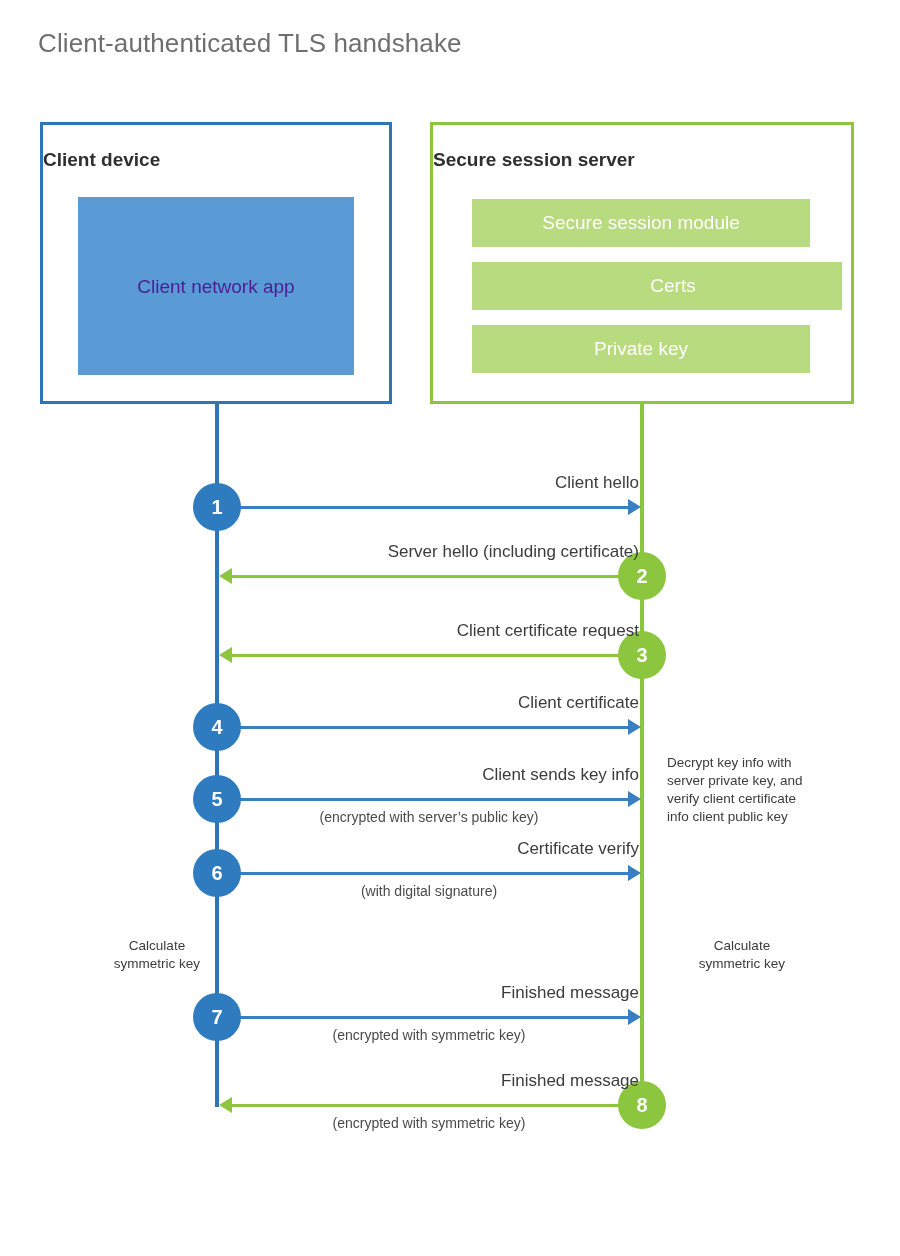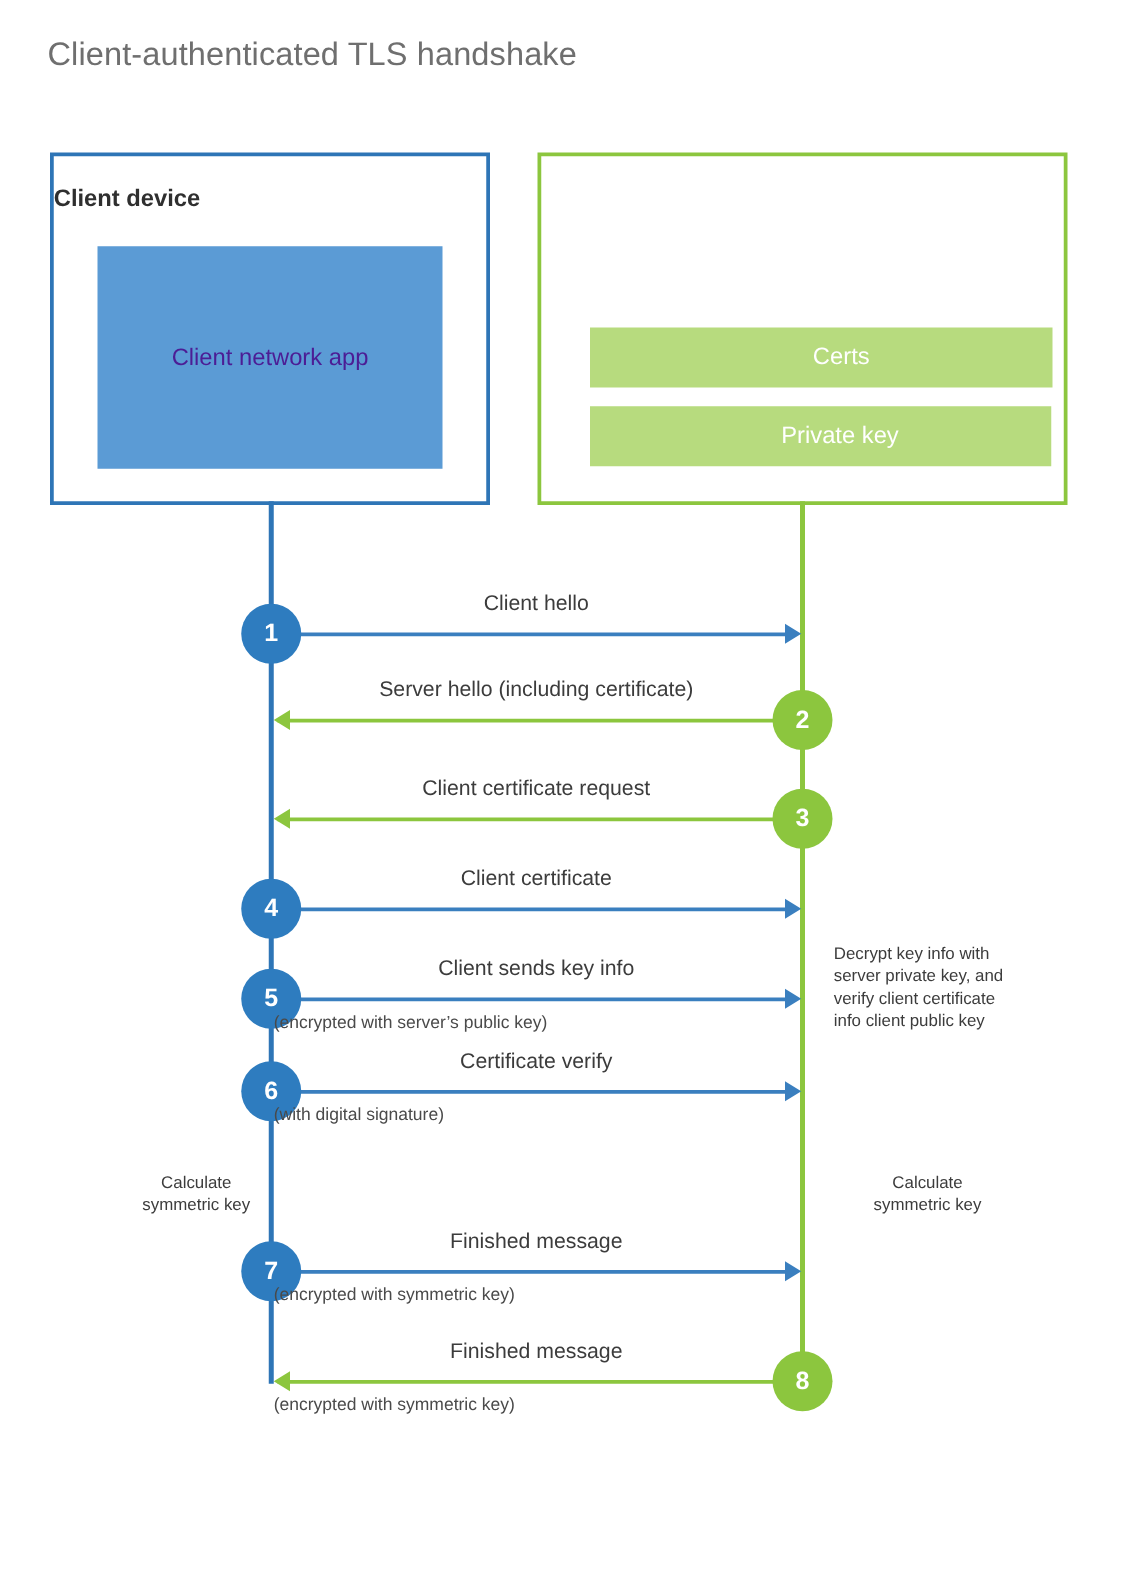--- a/index.html
+++ b/index.html
@@ -83,21 +83,21 @@
     height: 48px;
     background: #b7db7e;
     color: #ffffff;
     font-size: 19px;
     display: flex;
     align-items: center;
     justify-content: center;
   }
   .server-block.b0 { top: 74px; }
   .server-block.b1 { top: 137px; padding-left: 32px; }
-  .server-block.b2 { top: 200px; padding-left: 31px; }
+  .server-block.b2 { top: 200px; }
 
   
   .lifeline {
     position: absolute;
     width: 4px;
   }
   #client-lifeline {
     left: 215px;
     top: 401px;
     height: 706px;
@@ -157,30 +157,31 @@
     border-top: 8px solid transparent;
     border-bottom: 8px solid transparent;
     border-right: 13px solid #8cc63e;
     left: 219px;
   }
 
   .step-label {
     position: absolute;
     left: 219px;
     width: 420px;
-    text-align: center;
+    text-align: right;
     font-size: 17px;
     color: #3c3c3c;
     top: -34px;
     white-space: nowrap;
   }
   .step-sublabel {
     position: absolute;
     left: 219px;
     width: 420px;
+    text-align: center;
     font-size: 14px;
     color: #4a4a4a;
     top: 10px;
     white-space: nowrap;
   }
 
   
   .side-note {
     position: absolute;
     font-size: 13.5px;
@@ -210,20 +211,22 @@
 <body>
 
 <div id="diagram-title">Client-authenticated TLS handshake</div>
 
 <div class="actor-box" id="client-box">
   <div class="actor-title">Client device</div>
   <div id="client-app-block">Client network app</div>
 </div>
 
 <div class="actor-box" id="server-box">
+  <div class="actor-title">Secure session server</div>
+  <div class="server-block b0">Secure session module</div>
   <div class="server-block b1">Certs</div>
   <div class="server-block b2">Private key</div>
 </div>
 
 <div class="lifeline" id="client-lifeline"></div>
 <div class="lifeline" id="server-lifeline"></div>
 
 <div id="steps-layer">
     <div class="step" style="top: 507px;">
       <div class="arrow-line blue" style="left: 219px; width: 415px;"></div>

